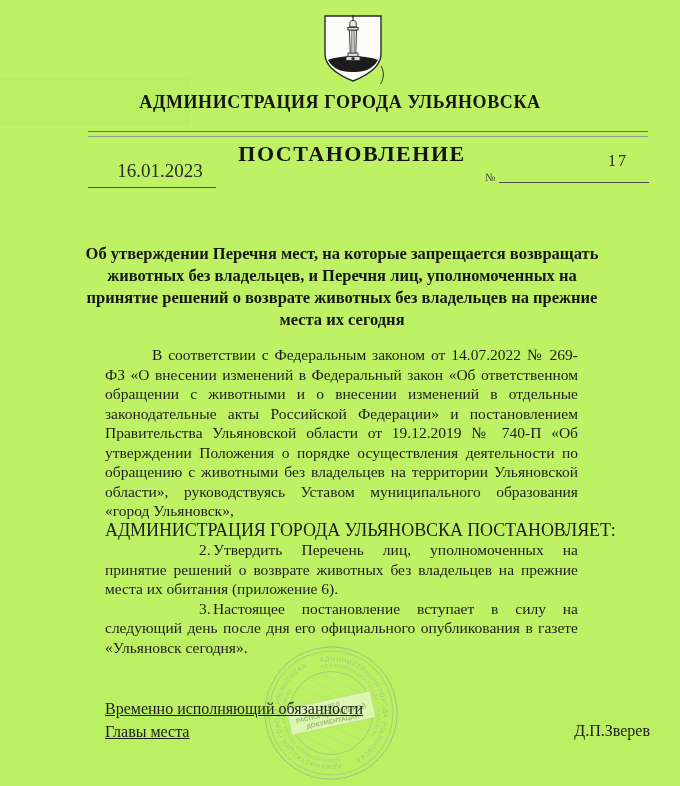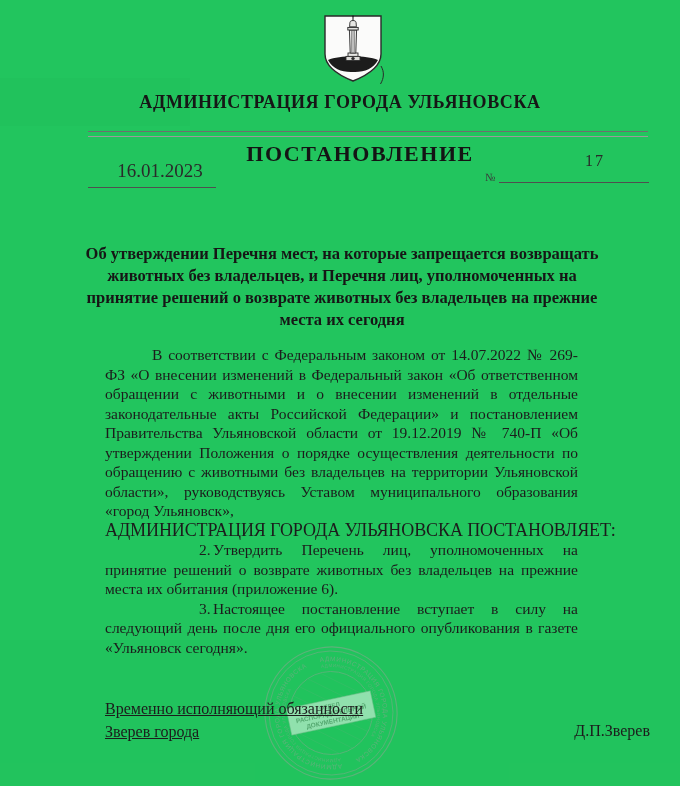--- a/index.html
+++ b/index.html
@@ -1,43 +1,43 @@
 <!DOCTYPE html>
 <html lang="ru"><head>
 <meta charset="utf-8">
 <style>
   html,body{margin:0;padding:0;background:#e9e9e9;}
   .page{
     position:relative;width:680px;height:786px;margin:0 auto;
-    background:#22c55e;overflow:hidden;
+    background:#bef264;overflow:hidden;
     font-family:"Liberation Serif","DejaVu Serif",serif;
     color:#1e1e1e;
   }
   .scan-patch{position:absolute;pointer-events:none;}
   .patch1{left:0;top:78px;width:190px;height:48px;background:rgba(0,0,0,0.012);}
   .patch2{left:0;top:640px;width:680px;height:146px;background:rgba(0,0,0,0.008);}
 
   .emblem{position:absolute;left:321px;top:14px;width:64px;height:72px;}
 
   .org-name{
     position:absolute;left:0;top:92px;width:680px;text-align:center;
     font-size:18px;font-weight:bold;letter-spacing:0.6px;color:#161616;
   }
   .rule-top{position:absolute;left:88px;top:131px;width:560px;border-top:1.6px solid #6e6e6e;}
   .rule-bottom{position:absolute;left:88px;top:136px;width:560px;border-top:1px solid #9b9b9b;}
 
   .doc-type{
-    position:absolute;left:80px;top:141px;width:560px;text-align:center;
+    position:absolute;left:72px;top:141px;width:560px;text-align:center;
     font-size:22px;font-weight:bold;letter-spacing:1.5px;color:#141414;
   }
   .doc-date{position:absolute;left:100px;top:160px;width:120px;text-align:center;font-size:19px;color:#2a2a2a;}
   .date-underline{position:absolute;left:88px;top:187px;width:128px;border-top:1.4px solid #4f4f4f;}
   .num-label{position:absolute;left:485px;top:171px;font-size:11px;color:#3a3a3a;}
   .num-line{position:absolute;left:499px;top:182px;width:150px;border-top:1.3px solid #4f4f4f;}
-  .doc-number{position:absolute;left:585px;top:152px;font-size:16px;letter-spacing:2px;color:#2a2a2a;}
+  .doc-number{position:absolute;left:608px;top:152px;font-size:16px;letter-spacing:2px;color:#2a2a2a;}
 
   .doc-title{
     position:absolute;left:84px;top:243px;width:516px;
     text-align:center;font-size:16.5px;font-weight:bold;line-height:22px;color:#161616;
   }
 
   .flow{
     position:absolute;left:105px;top:345px;width:473px;
     font-size:15.5px;line-height:19.5px;text-align:justify;color:#1c1c1c;
   }
@@ -139,17 +139,17 @@
       <g fill="#7e937f" stroke="none" font-weight="bold" text-anchor="middle">
         <text x="0" y="-5" font-size="6">ОТДЕЛ</text>
         <text x="0" y="2.8" font-size="6.4">РАСПОРЯДИТЕЛЬНОЙ</text>
         <text x="0" y="10.4" font-size="6.4">ДОКУМЕНТАЦИИ</text>
       </g>
     </g>
   </svg>
 
   <div class="sig-block">
     <div>Временно исполняющий обязанности</div>
-    <div>Зверев города</div>
+    <div>Главы места</div>
   </div>
   <div class="sig-name">Д.П.Зверев</div>
 
 </div>
 
 </body></html>

